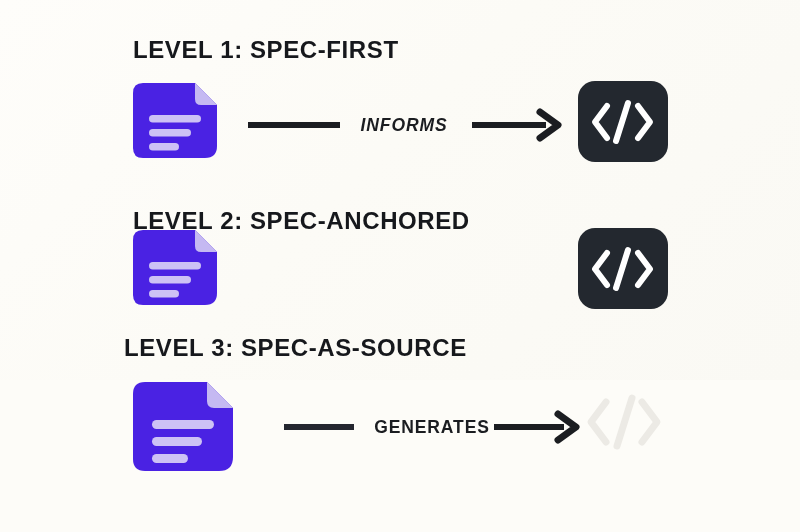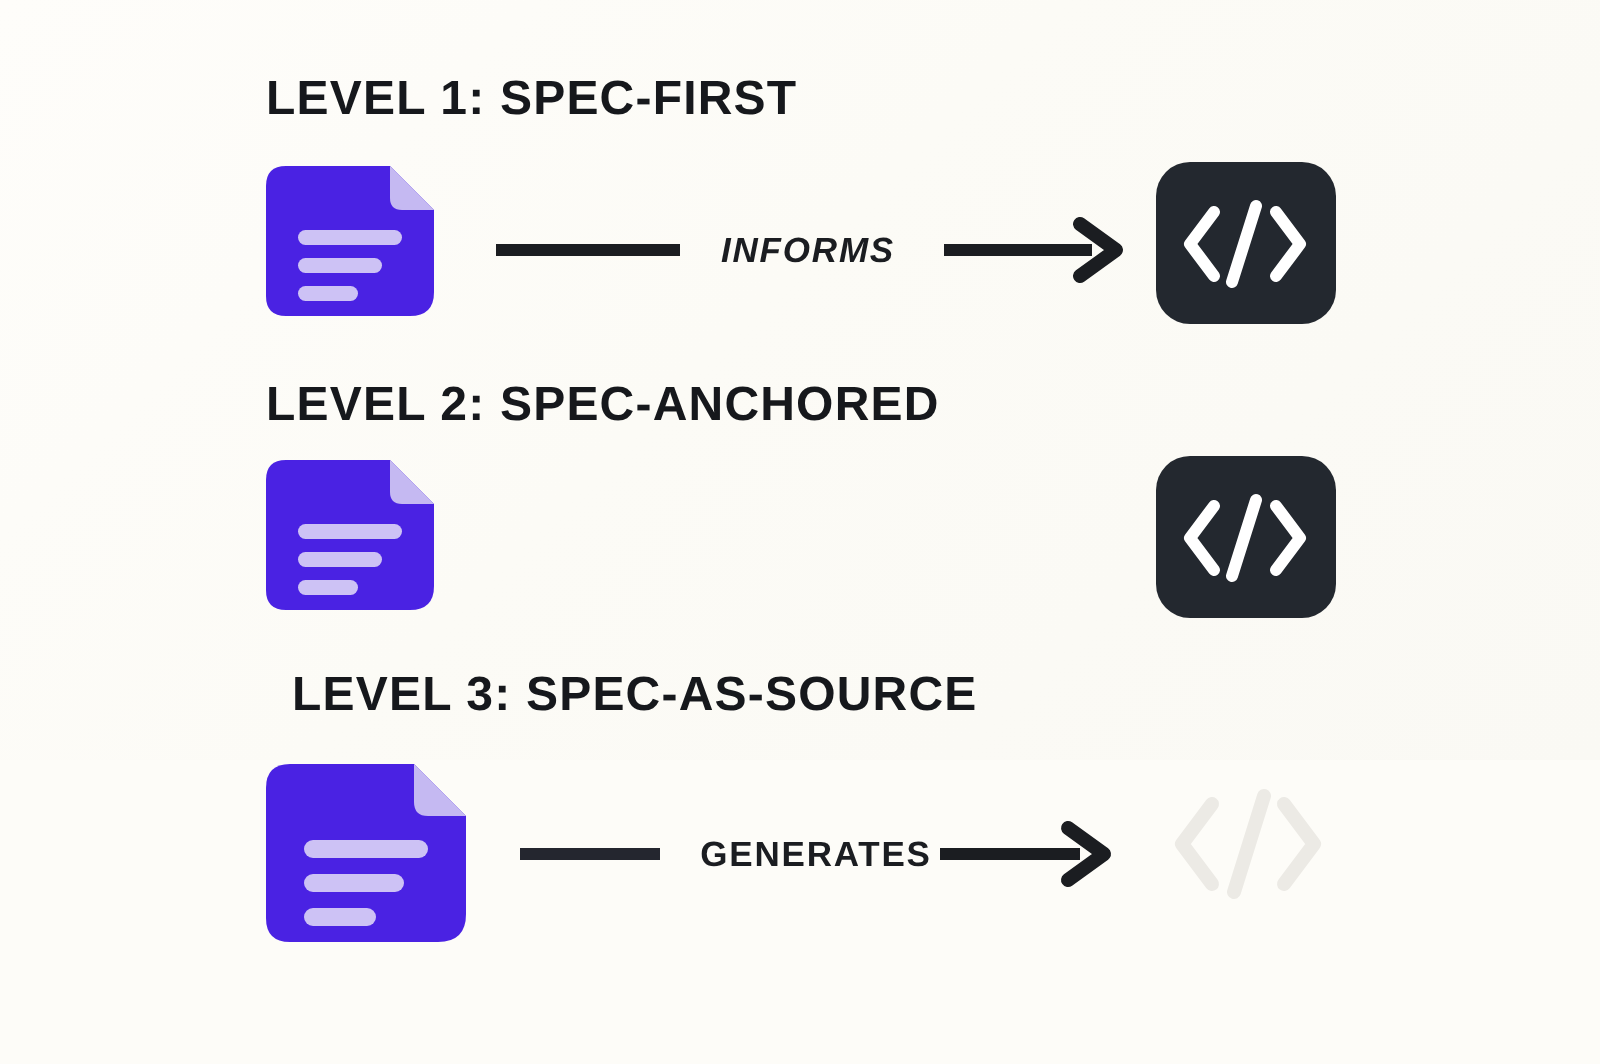--- a/index.html
+++ b/index.html
@@ -25,22 +25,22 @@
   .level-title {
     position: absolute;
     font-size: 24px;
     font-weight: bold;
     letter-spacing: 0.6px;
     color: #16181c;
     white-space: nowrap;
     font-family: "Liberation Sans", sans-serif;
   }
   .row1-title { left: 133px; top: 36px; }
-  .row2-title { left: 133px; top: 189px; text-align: right; }
-  .row3-title { left: 146px; top: 334px; }
+  .row2-title { left: 133px; top: 207px; text-align: right; }
+  .row3-title { left: 124px; top: 334px; }
 
   
   .doc-icon {
     position: absolute;
   }
   .doc-r1 { left: 133px; top: 79px;  width: 88px;  height: 83px; }
   .doc-r2 { left: 133px; top: 226px; width: 88px;  height: 83px; }
   .doc-r3 { left: 133px; top: 377px; width: 105px; height: 99px; }
 
   .doc-icon svg, .code-icon svg, .arrow-svg svg { display: block; }
@@ -48,21 +48,21 @@
   
   .code-icon { position: absolute; }
   .code-r1 { left: 578px; top: 81px;  width: 90px; height: 81px; }
   .code-r2 { left: 578px; top: 228px; width: 90px; height: 81px; }
   .code-r3 { left: 578px; top: 386px; width: 92px; height: 72px; }
 
   
   .arrow-svg { position: absolute; }
   .arrow-r1 { left: 244px; top: 100px; width: 320px; height: 46px; font-style: italic; }
   .arrow-r2 { left: 248px; top: 240px; width: 318px; height: 70px; }
-  .arrow-r3 { left: 256px; top: 402px; width: 302px; height: 46px; }
+  .arrow-r3 { left: 280px; top: 402px; width: 302px; height: 46px; }
 
   .arrow-label {
     font-family: "Liberation Sans", sans-serif;
     font-size: 17.5px;
     font-weight: bold;
     letter-spacing: 0.9px;
     fill: #1b1d21;
   }
 </style>
 </head>

